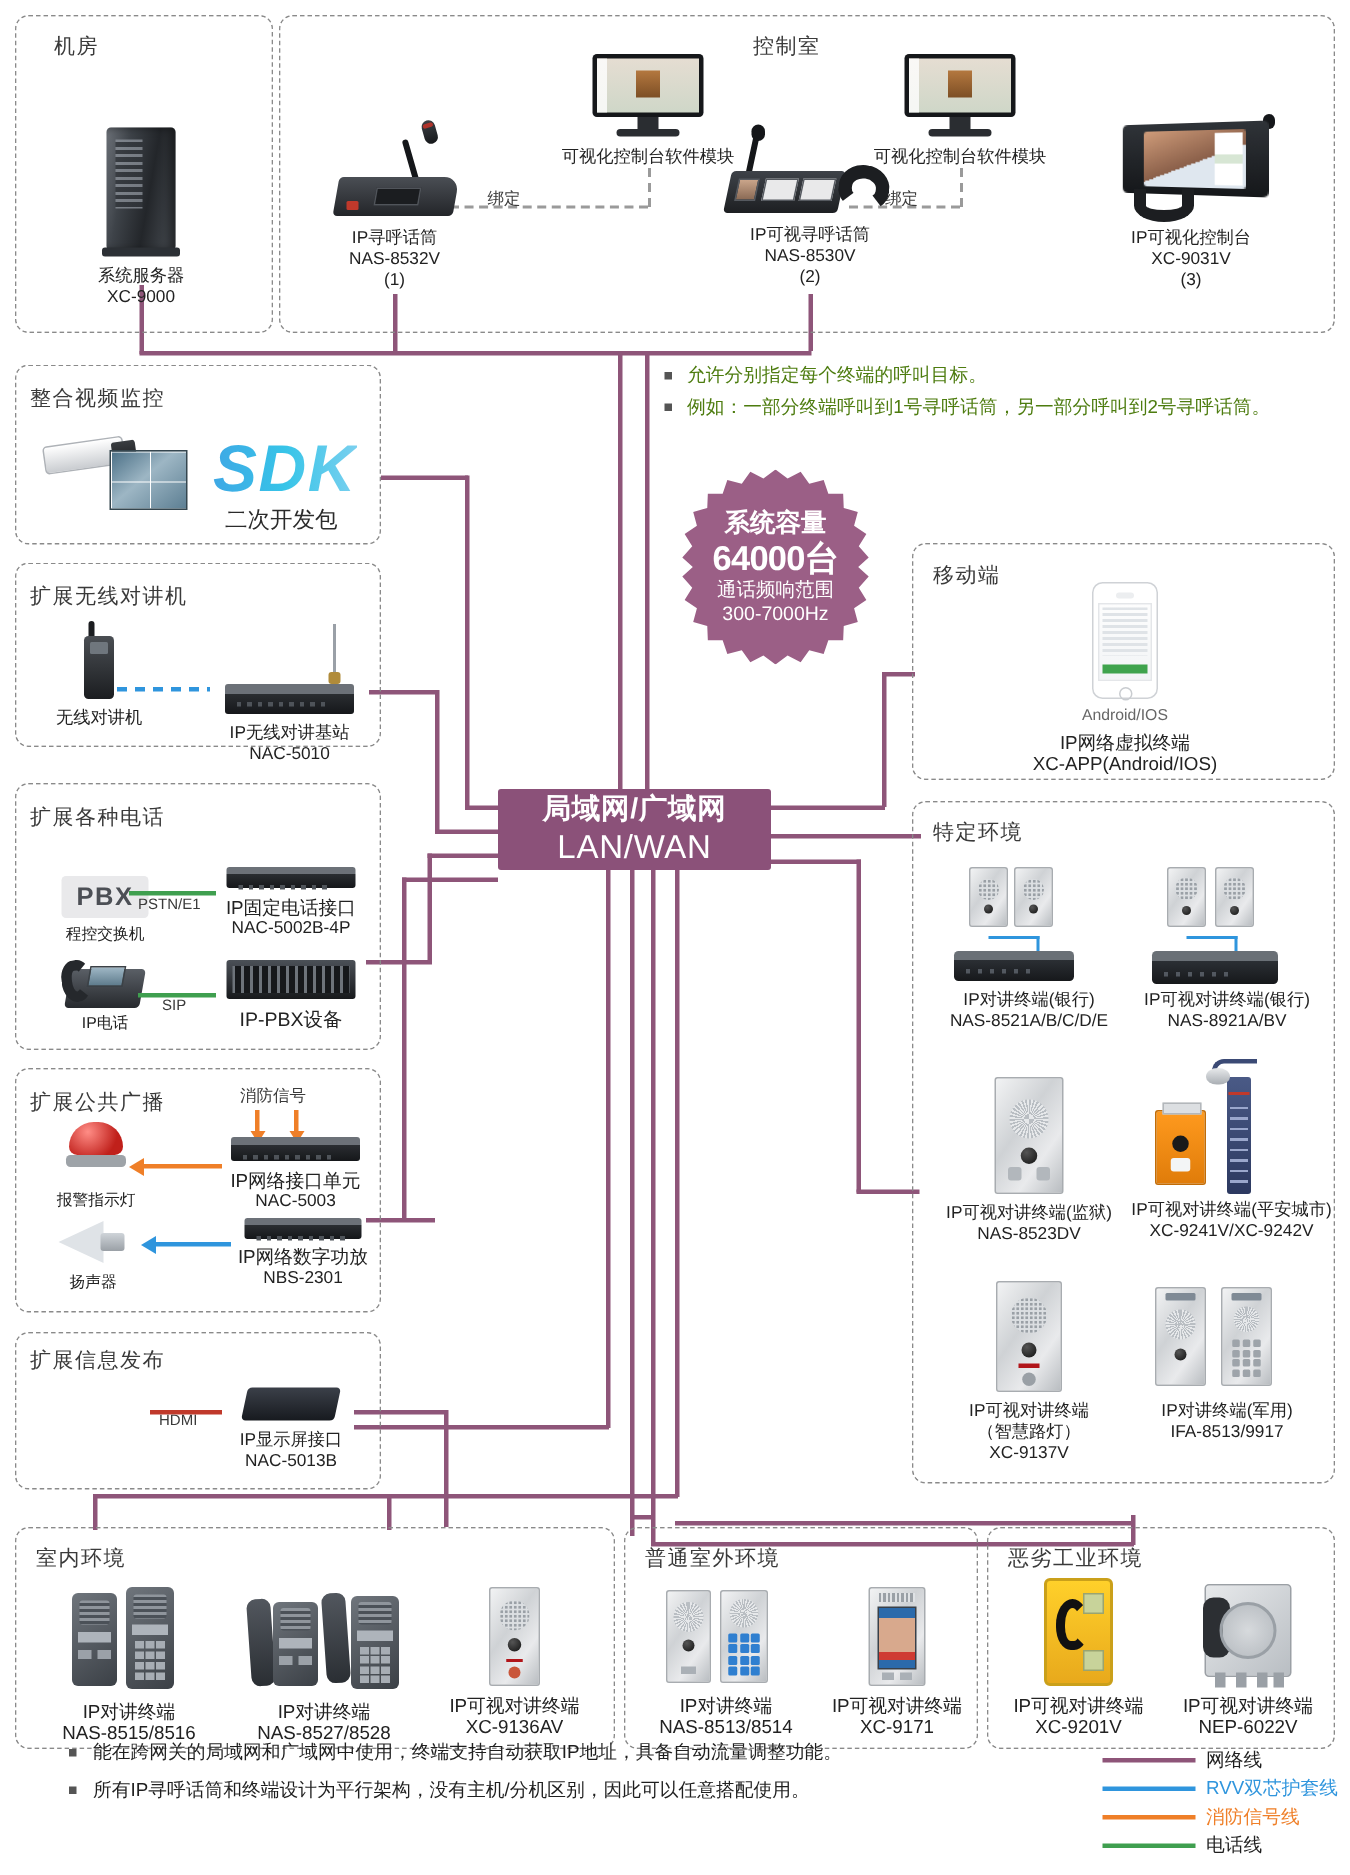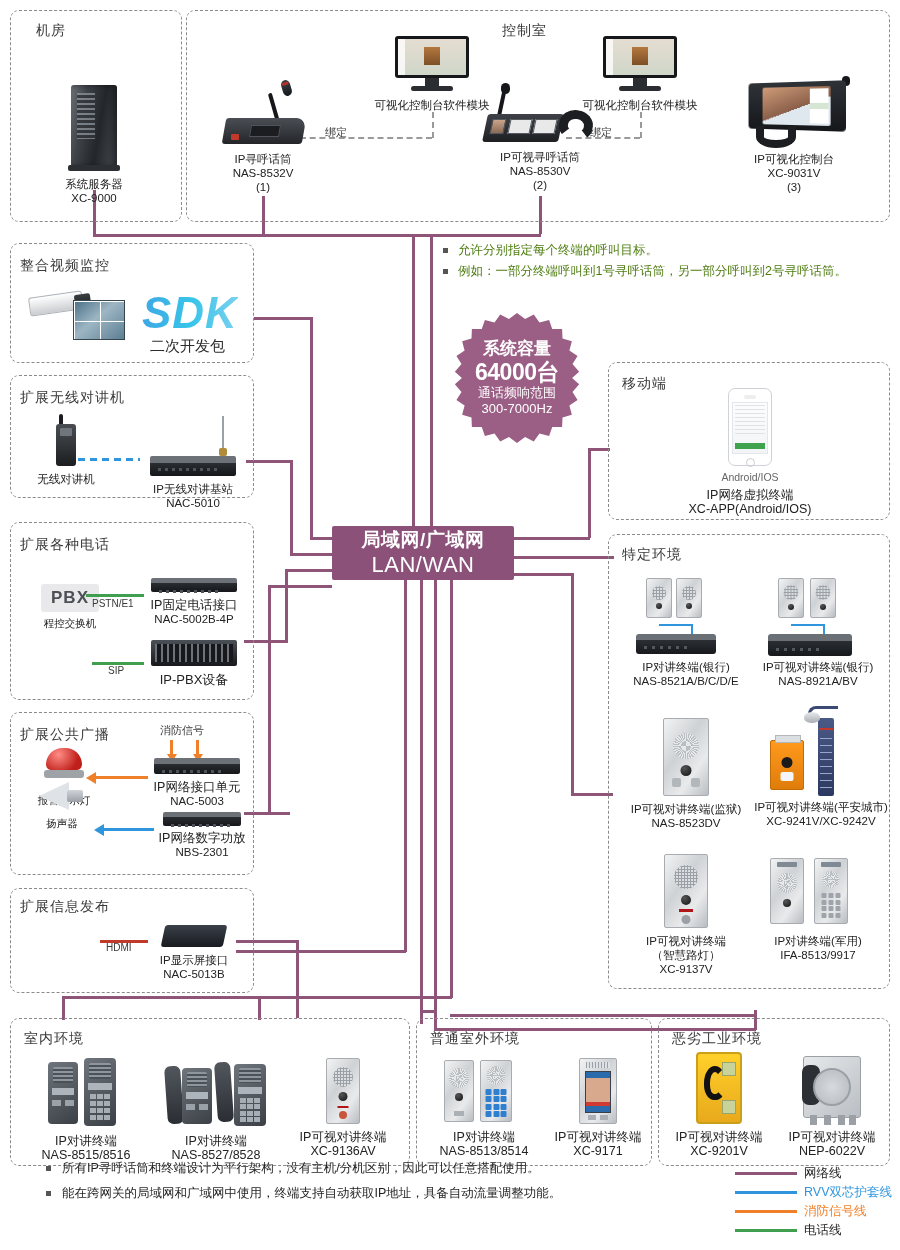--- a/index.html
+++ b/index.html
@@ -659,20 +659,28 @@
     <div class="cap sm" style="margin-top:5px;">程控交换机</div>
   </div>
   <div class="gline" style="left:86px; top:594px; width:58px;"></div>
   <div class="minilabel" style="left:92px; top:598px;">PSTN/E1</div>
   <div class="node" style="left:138px; top:578px; width:112px;">
     <div class="art dev-rack" style="height:14px;"></div>
     <div class="cap" style="margin-top:6px; font-size:12.5px;">IP固定电话接口</div>
     <div class="cap">NAC-5002B-4P</div>
   </div>
 
+  <div class="node" style="left:24px; top:630px; width:92px;">
+    <div class="art dev-ipphone">
+      <div class="bd"></div>
+        <div class="sc"></div>
+        <div class="hs"></div>
+    </div>
+    <div class="cap sm" style="margin-top:4px;">IP电话</div>
+  </div>
   <div class="gline" style="left:92px; top:662px; width:52px;"></div>
   <div class="minilabel" style="left:108px; top:665px;">SIP</div>
   <div class="node" style="left:146px; top:640px; width:96px;">
     <div class="art dev-chassis"></div>
     <div class="cap big" style="margin-top:6px;">IP-PBX设备</div>
   </div>
 
   <div class="grp" style="left:10px; top:712px; width:244px; height:163px;"></div>
   <div class="grp-title" style="left:20px; top:726px;">扩展公共广播</div>
   <div class="minilabel w" style="left:160px; top:723px;">消防信号</div>
@@ -690,21 +698,21 @@
   </div>
   <div class="oline" style="left:96px; top:776px; width:52px;"></div>
   <div class="arrow-l" style="left:86px; top:771.5px; border-right:10px solid #ef7f28;"></div>
 
   <div class="node" style="left:142px; top:758px; width:110px;">
     <div class="art dev-rack" style="height:16px;"></div>
     <div class="cap" style="margin-top:6px; font-size:12.5px;">IP网络接口单元</div>
     <div class="cap">NAC-5003</div>
   </div>
 
-  <div class="node" style="left:20px; top:780px; width:84px;">
+  <div class="node" style="left:20px; top:812px; width:84px;">
     <div class="art dev-horn">
       <div class="cone"></div>
         <div class="neck"></div>
     </div>
     <div class="cap sm" style="margin-top:3px;">扬声器</div>
   </div>
   <div class="bline" style="left:104px; top:828px; width:50px;"></div>
   <div class="arrow-l" style="left:94px; top:823.5px; border-right:10px solid #2f95dd;"></div>
 
   <div class="node" style="left:148px; top:812px; width:108px;">
@@ -993,22 +1001,22 @@
       <div style="position:absolute; left:6px; bottom:-8px; width:7px; height:10px; background:#9aa0a6;"></div>
       <div style="position:absolute; left:20px; bottom:-8px; width:7px; height:10px; background:#9aa0a6;"></div>
       <div style="position:absolute; left:34px; bottom:-8px; width:7px; height:10px; background:#9aa0a6;"></div>
       <div style="position:absolute; right:4px; bottom:-8px; width:7px; height:10px; background:#9aa0a6;"></div>
     </div>
     <div class="cap" style="margin-top:12px; font-size:12.5px;">IP可视对讲终端</div>
     <div class="cap" style="font-size:12.5px;">NEP-6022V</div>
   </div>
 
   <ul id="notes">
+    <li>能在跨网关的局域网和广域网中使用，终端支持自动获取IP地址，具备自动流量调整功能。</li>
     <li>所有IP寻呼话筒和终端设计为平行架构，没有主机/分机区别，因此可以任意搭配使用。</li>
-    <li>能在跨网关的局域网和广域网中使用，终端支持自动获取IP地址，具备自动流量调整功能。</li>
   </ul>
 
   <div id="legend">
     <div class="row">
       <span class="swatch" style="background:#8e5579;"></span>
       <span class="lbl" style="color:#1f1f1f;">网络线</span>
     </div>
     <div class="row">
       <span class="swatch" style="background:#2f95dd;"></span>
       <span class="lbl" style="color:#2f95dd;">RVV双芯护套线</span>

